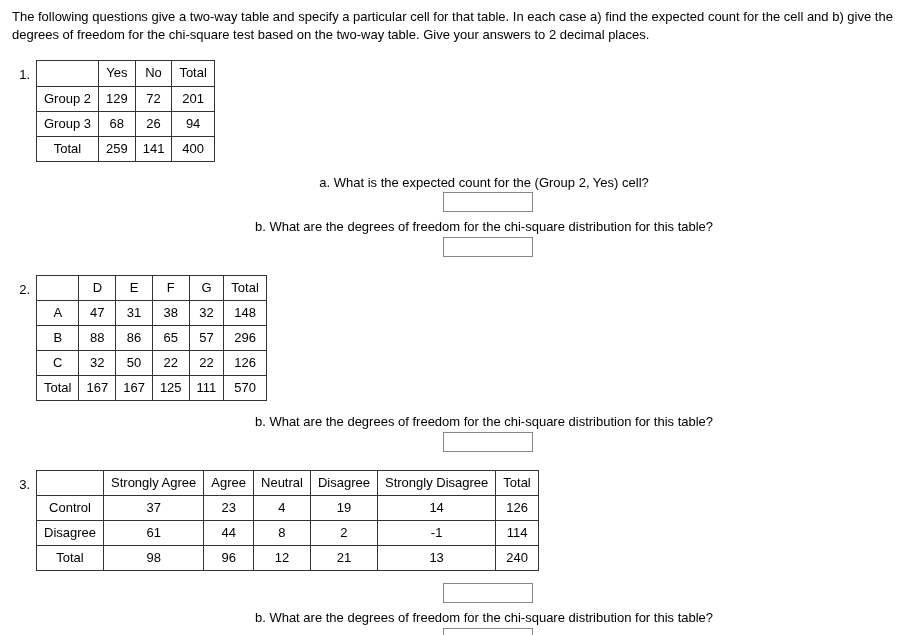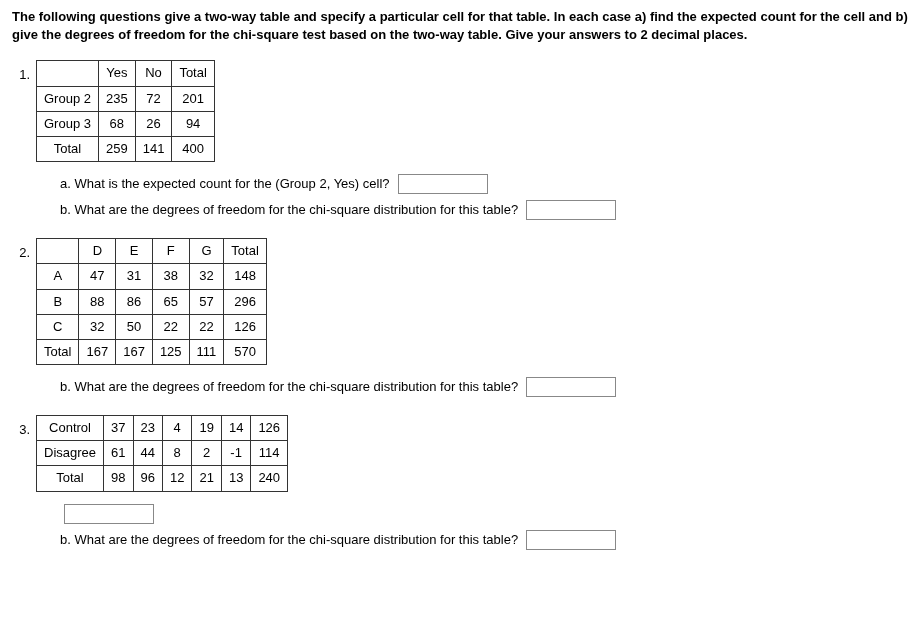--- a/index.html
+++ b/index.html
@@ -7,21 +7,20 @@
       font-family: Arial, Helvetica, sans-serif;
       font-size: 13px;
       color: #000;
       margin: 0;
       padding: 8px 12px;
       background: #fff;
       line-height: 1.4;
     }
     .intro {
       margin-bottom: 16px;
-      font-weight: bold;
     }
     .problem {
       display: flex;
       align-items: flex-start;
       margin-bottom: 6px;
     }
     .pnum {
       width: 24px;
       text-align: right;
       padding-right: 6px;
@@ -35,24 +34,25 @@
       padding: 3px 7px;
       text-align: center;
       font-weight: normal;
     }
     .qblock {
       margin-left: 48px;
       margin-top: 12px;
       margin-bottom: 18px;
     }
     .qline {
-      margin: 6px 0;
+      margin: 6px 12px;
       display: flex;
       align-items: center;
       flex-wrap: wrap;
+      flex-direction: column;
     }
     .qline span.txt {
       margin-right: 4px;
     }
     input.ans {
       border: 1px solid #888;
       height: 20px;
       width: 90px;
       padding: 2px 4px;
       font-size: 13px;
@@ -69,21 +69,21 @@
   <table class="data">
     <tbody>
         <tr>
       <td></td>
       <td>Yes</td>
       <td>No</td>
       <td>Total</td>
     </tr>
     <tr>
       <td>Group 2</td>
-      <td>235</td>
+      <td>129</td>
       <td>72</td>
       <td>201</td>
     </tr>
     <tr>
       <td>Group 3</td>
       <td>68</td>
       <td>26</td>
       <td>94</td>
     </tr>
     <tr>
@@ -157,20 +157,29 @@
   <div class="qline">
     <span class="txt">b. What are the degrees of freedom for the chi-square distribution for this table?</span>
     <input class="ans" type="text" style="">
   </div>
 </div>
 
 <div class="problem">
   <div class="pnum">3.</div>
   <table class="data">
     <tbody>
+        <tr>
+      <td></td>
+      <td>Strongly Agree</td>
+      <td>Agree</td>
+      <td>Neutral</td>
+      <td>Disagree</td>
+      <td>Strongly Disagree</td>
+      <td>Total</td>
+    </tr>
     <tr>
       <td>Control</td>
       <td>37</td>
       <td>23</td>
       <td>4</td>
       <td>19</td>
       <td>14</td>
       <td>126</td>
     </tr>
     <tr>

